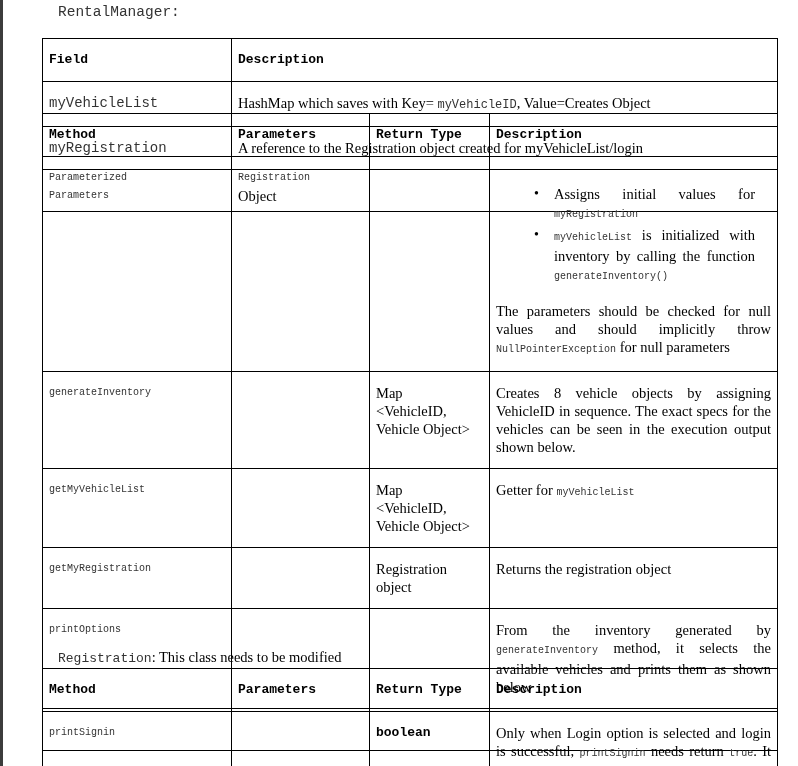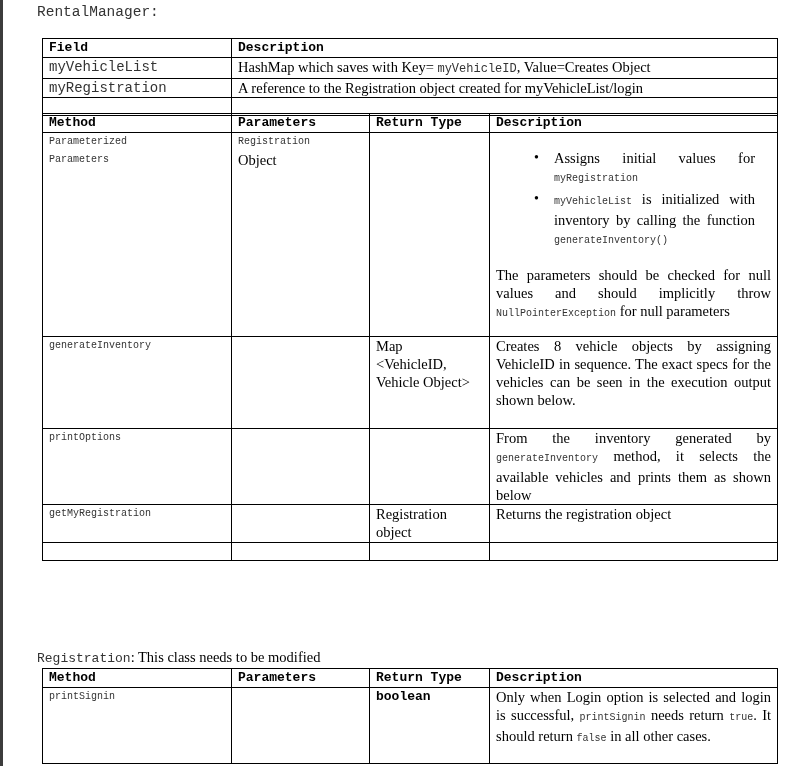--- a/index.html
+++ b/index.html
@@ -3,23 +3,23 @@
 <meta charset="utf-8">
 <style>
   html, body { margin: 0; padding: 0; }
   body {
     width: 798px; height: 766px; background: #ffffff; position: relative; overflow: hidden;
     font-family: "Liberation Serif", serif; color: #000; font-size: 14.5px;
   }
   .leftbar { position: absolute; left: 0; top: 0; width: 3px; height: 766px; background: #3c3c3c; }
   .mono { font-family: "Liberation Mono", monospace; color: #333; font-size: 13px; }
   .monob { font-family: "Liberation Mono", monospace; font-weight: bold; font-size: 13px; color: #000; }
-  .section-title { position: absolute; left: 37px; font-size: 14.5px; white-space: nowrap; }
+  .section-title { position: absolute; left: 58px; font-size: 14.5px; white-space: nowrap; }
   .grid { position: absolute; left: 42px; width: 735px; border-collapse: collapse; table-layout: fixed; }
-  .grid td { border: 1.3px solid #000; padding: 0 6px; vertical-align: top; line-height: 18px; }
+  .grid td { border: 1.3px solid #000; padding: 12px 6px; vertical-align: top; line-height: 18px; }
   .grid .mono { font-size: 10px; }
   .just { text-align: justify; text-align-last: left; }
   ul.bul { margin: 16px; padding: 0 0 0 42px; list-style: none; }
   ul.bul li { position: relative; text-align: justify; }
   ul.bul li::before { content: "\2022"; position: absolute; left: -20px; top: 0; font-size: 14px; }
   .spacer-row td { height: 17px; }
 </style>
 </head>
 <body>
 
@@ -87,34 +87,44 @@
   <tr style="height:92px">
     <td class="mono">generateInventory</td>
     <td></td>
     <td>
           <div>Map</div>
           <div>&lt;VehicleID,</div>
           <div>Vehicle Object&gt;</div>
         </td>
     <td class="just">Creates 8 vehicle objects by assigning VehicleID in sequence. The exact specs for the vehicles can be seen in the execution output shown below.</td>
   </tr>
-  <tr style="height:75px">
-    <td class="mono">printOptions</td>
+  <tr style="height:57px">
+    <td class="mono">getMyVehicleList</td>
     <td></td>
-    <td></td>
-    <td class="just"><span>From the inventory generated by </span><span class="mono">generateInventory</span><span> method, it selects the available vehicles and prints them as shown below</span></td>
+    <td>
+          <div>Map</div>
+          <div>&lt;VehicleID,</div>
+          <div>Vehicle Object&gt;</div>
+        </td>
+    <td><span>Getter for </span><span class="mono">myVehicleList</span></td>
   </tr>
   <tr style="height:38px">
     <td class="mono">getMyRegistration</td>
     <td></td>
     <td>
           <div>Registration</div>
           <div>object</div>
         </td>
     <td>Returns the registration object</td>
+  </tr>
+  <tr style="height:75px">
+    <td class="mono">printOptions</td>
+    <td></td>
+    <td></td>
+    <td class="just"><span>From the inventory generated by </span><span class="mono">generateInventory</span><span> method, it selects the available vehicles and prints them as shown below</span></td>
   </tr>
   <tr class="spacer-row">
         <td></td>
         <td></td>
         <td></td>
         <td></td>
       </tr>
 </tbody>
   </table>
 

